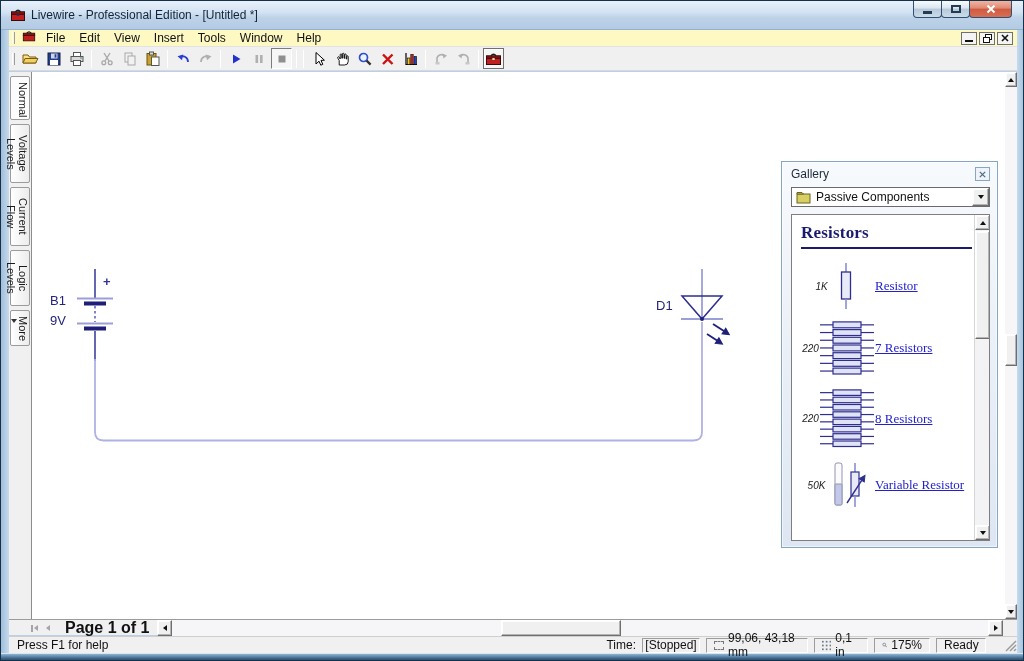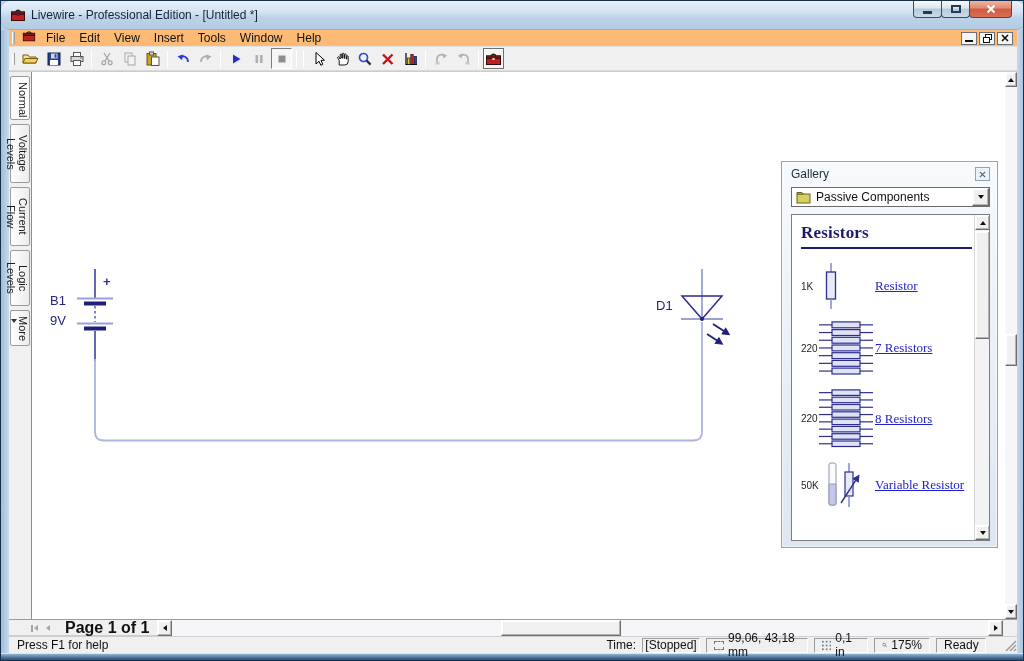--- a/index.html
+++ b/index.html
@@ -2,38 +2,38 @@
 <html><head>
 <meta charset="utf-8">
 <style>
   * { margin:0; padding:0; box-sizing:border-box; }
   html,body { width:1024px; height:661px; font-family:"Liberation Sans",sans-serif; }
   #window { position:relative; width:1024px; height:661px; background:#b9d0e8; border:1px solid #17304a; overflow:hidden; }
 
   
   .titlebar { position:absolute; left:0; top:0; width:1024px; height:29px;
     background:linear-gradient(#e7f1fa, #d3e3f3 40%, #bdd2e8 60%, #b3cbe4);
-    border-bottom:1px solid #96b1cb;border-radius:9px; }
+    border-bottom:1px solid #96b1cb; }
   .app-icon { position:absolute; left:9px; top:6px; }
   .title-text { position:absolute; left:30px; top:7px; font-size:12px; color:#10243a; }
   .capbtns { position:absolute; right:13px; top:0; display:flex; }
   .capbtn { height:17px; border:1px solid #30506e; border-top:none; border-radius:0 0 4px 4px;
     display:flex; align-items:center; justify-content:center; margin-left:-1px;
     background:linear-gradient(#f8fbfd, #d9e5f0 45%, #b6c9da 50%, #cbdbe9); }
   .capbtn.min { width:29px; } .capbtn.max { width:29px; }
   .capbtn.close { width:43px; background:linear-gradient(#f0b4a4, #e08a72 45%, #ce5b41 50%, #d96f52); }
   .glyph-min { width:9px; height:3px; background:#243b52; margin-top:6px; }
   .glyph-max { width:10px; height:8px; border:2px solid #243b52; background:transparent; }
   .frame-side { position:absolute; top:29px; width:8px; height:623px; background:linear-gradient(90deg,#9fbeda,#c6daee); }
   .frame-side.right { background:linear-gradient(90deg,#c6daee,#9fbeda); }
   .frame-bottom { position:absolute; left:0; top:652px; width:1024px; height:9px;
     background:linear-gradient(#8fb4d4, #3d6487 55%, #1d3putt954 100%); background:linear-gradient(#8fb4d4, #3d6487 55%, #1d3954); border-top:1px solid #d7e6f3; }
 
   
-  .menubar { position:absolute; left:8px; top:29px; width:1008px; height:17px; background:#fdba74;
+  .menubar { position:absolute; left:8px; top:29px; width:1008px; height:17px; background:#fef9c3;
     display:flex; align-items:center; border-bottom:1px solid #e2e2e2; }
   .grip { width:3px; height:12px; border-left:1px solid #fff; border-right:1px solid #9d9d9d; margin:0 4px 0 3px; }
   .menu-item { padding:0 7px; font-size:12px; color:#111; line-height:17px; }
   .mdi-btns { margin-left:auto; display:flex; margin-right:4px; }
   .mdi-btn { width:16px; height:13px; background:#f4f4f4; border:1px solid #707070; margin-left:2px;
     display:flex; align-items:center; justify-content:center; }
 
   
   .toolbar { position:absolute; left:8px; top:46px; width:1008px; height:24px; background:#f0f0f0;
     display:flex; align-items:center; border-bottom:1px solid #d9d9d9; }
@@ -95,21 +95,21 @@
   .g-dd-text { font-size:12px; color:#111; padding-left:5px; flex:1; }
   .g-dd-btn { width:17px; height:18px; }
   .g-content { position:absolute; left:9px; top:52px; width:199px; height:327px; background:#fff; border:1px solid #7e7e7e; overflow:hidden; }
   .g-scroll { position:absolute; right:0; top:0; width:15px; height:100%; background:#f3f3f5; border-left:1px solid #d6d6d6; }
   .g-scroll .sbtn { position:absolute; left:0; width:15px; height:15px; }
   .g-scroll .thumb { position:absolute; left:0; top:16px; width:15px; height:108px; }
   .g-inner { position:absolute; left:0; top:0; width:184px; padding:8px 4px 0 9px; font-family:"Liberation Serif",serif; }
   .g-section { font-size:17px; font-weight:bold; color:#1b1b6e; letter-spacing:.2px; }
   .g-rule { height:2px; background:#1b1b6e; margin-top:4px; }
   .g-item { display:flex; align-items:center; }
-  .g-fig { width:74px; display:flex; align-items:center; justify-content:flex-start; gap:3px; }
+  .g-fig { width:74px; display:flex; align-items:center; justify-content:center; gap:3px;font-style:italic; }
   .g-fig.col { flex-direction:row; gap:1px; }
   .g-val { font-family:"Liberation Sans",sans-serif; font-size:10px; color:#222; }
   .g-link { font-size:13px; color:#2222cc; text-decoration:underline; }
 </style>
 </head>
 <body>
 
 <div id="window">
 
   <div class="titlebar">

